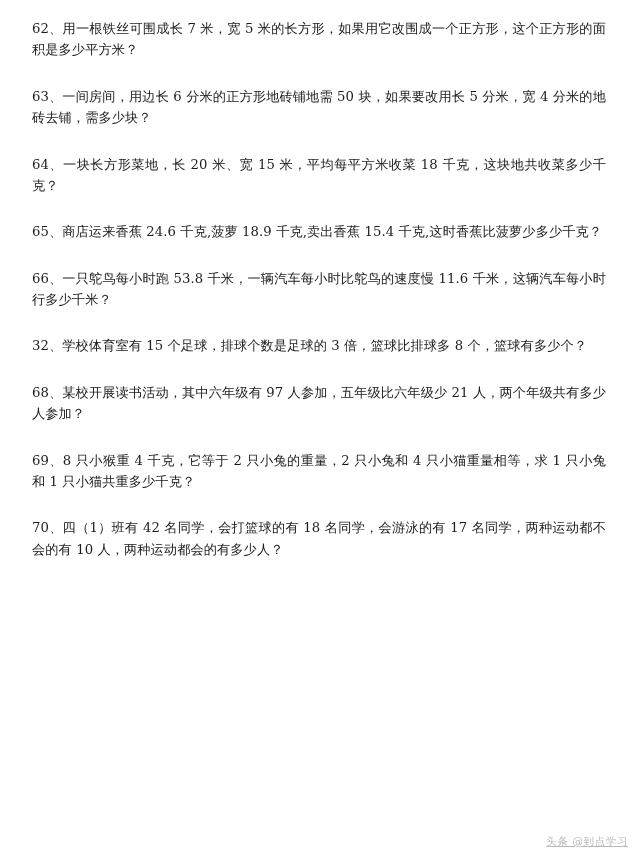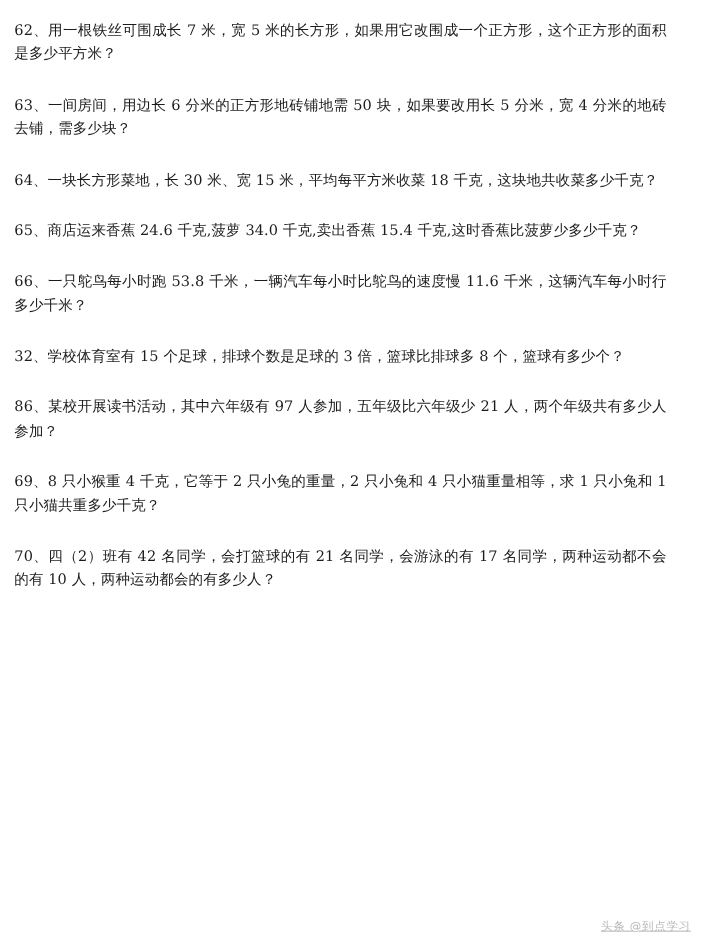--- a/index.html
+++ b/index.html
@@ -12,21 +12,21 @@
     background: #ffffff;
     font-family: "DejaVu Serif", "Liberation Serif", serif;
     color: #1a1a1a;
     overflow: hidden;
     position: relative;
   }
   .page {
     box-sizing: border-box;
     width: 640px;
     height: 858px;
-    padding: 18px 34px 0 13px;
+    padding: 18px 34px 0 32px;
     position: relative;
   }
   .problem {
     font-size: 13.2px;
     line-height: 1.62;
     text-align: justify;
     text-justify: inter-ideograph;
     margin: 0 0 25px 0;
     letter-spacing: 0.1px;
     color: #1c1c1c;
@@ -44,21 +44,21 @@
     font-family: "DejaVu Sans", "Liberation Sans", sans-serif;
     text-decoration: underline;
   }
 </style>
 </head>
 <body>
 
 <div class="page">
   <p class="problem">62、用一根铁丝可围成长 7 米，宽 5 米的长方形，如果用它改围成一个正方形，这个正方形的面积是多少平方米？</p>
   <p class="problem">63、一间房间，用边长 6 分米的正方形地砖铺地需 50 块，如果要改用长 5 分米，宽 4 分米的地砖去铺，需多少块？</p>
-  <p class="problem">64、一块长方形菜地，长 30 米、宽 15 米，平均每平方米收菜 18 千克，这块地共收菜多少千克？</p>
-  <p class="problem">65、商店运来香蕉 24.6 千克,菠萝 34.0 千克,卖出香蕉 15.4 千克,这时香蕉比菠萝少多少千克？</p>
+  <p class="problem">64、一块长方形菜地，长 20 米、宽 15 米，平均每平方米收菜 18 千克，这块地共收菜多少千克？</p>
+  <p class="problem">65、商店运来香蕉 24.6 千克,菠萝 18.9 千克,卖出香蕉 15.4 千克,这时香蕉比菠萝少多少千克？</p>
   <p class="problem">66、一只鸵鸟每小时跑 53.8 千米，一辆汽车每小时比鸵鸟的速度慢 11.6 千米，这辆汽车每小时行多少千米？</p>
   <p class="problem">32、学校体育室有 15 个足球，排球个数是足球的 3 倍，篮球比排球多 8 个，篮球有多少个？</p>
-  <p class="problem">86、某校开展读书活动，其中六年级有 97 人参加，五年级比六年级少 21 人，两个年级共有多少人参加？</p>
+  <p class="problem">68、某校开展读书活动，其中六年级有 97 人参加，五年级比六年级少 21 人，两个年级共有多少人参加？</p>
   <p class="problem">69、8 只小猴重 4 千克，它等于 2 只小兔的重量，2 只小兔和 4 只小猫重量相等，求 1 只小兔和 1 只小猫共重多少千克？</p>
-  <p class="problem">70、四（2）班有 42 名同学，会打篮球的有 21 名同学，会游泳的有 17 名同学，两种运动都不会的有 10 人，两种运动都会的有多少人？</p>
+  <p class="problem">70、四（1）班有 42 名同学，会打篮球的有 18 名同学，会游泳的有 17 名同学，两种运动都不会的有 10 人，两种运动都会的有多少人？</p>
   <div class="watermark">头条 @到点学习</div>
 </div>
 
 </body></html>

